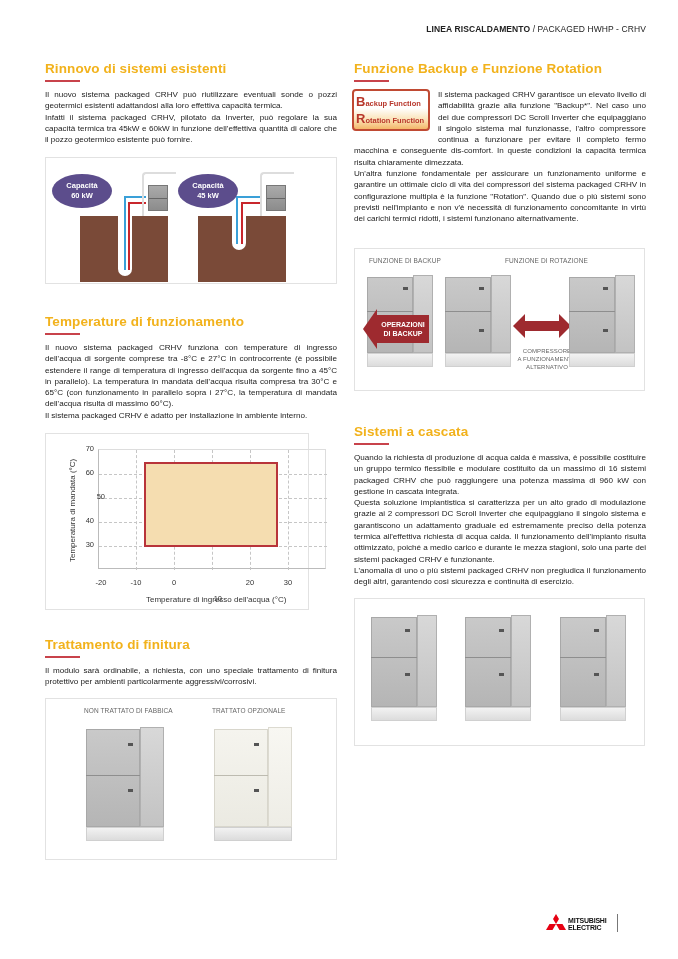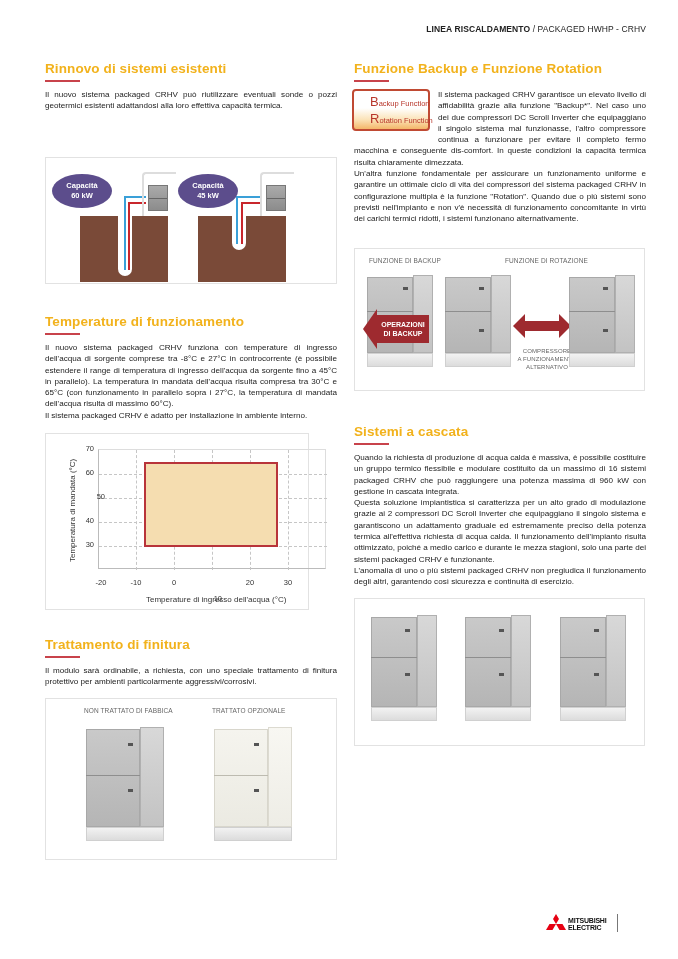--- a/index.html
+++ b/index.html
@@ -53,40 +53,41 @@
 
   .backup-arrow { position: absolute; height: 28px; background: #9e2a2f; color: #fff; font-size: 7px; font-weight: bold;
                   text-align: center; line-height: 9px; padding-top: 5px; }
   .backup-arrow::before { content: ""; position: absolute; left: -14px; top: -6px; border-top: 20px solid transparent; border-bottom: 20px solid transparent; border-right: 14px solid #9e2a2f; }
   .dbl-arrow { position: absolute; height: 10px; background: #9e2a2f; }
   .dbl-arrow::before { content: ""; position: absolute; left: -12px; top: -7px; border-top: 12px solid transparent; border-bottom: 12px solid transparent; border-right: 12px solid #9e2a2f; }
   .dbl-arrow::after { content: ""; position: absolute; right: -12px; top: -7px; border-top: 12px solid transparent; border-bottom: 12px solid transparent; border-left: 12px solid #9e2a2f; }
 
   .func-badge { position: absolute; width: 78px; height: 42px; border: 2px solid #c04a33; border-radius: 4px;
                 background: linear-gradient(180deg, #fff 0%, #fff 45%, #fbe3b8 75%, #f4b76a 100%); }
-  .func-line { position: absolute; left: 16px; font-size: 7.5px; font-weight: normal; color: #b8372b; white-space: nowrap; }
+  .func-line { position: absolute; left: 2px; font-size: 7.5px; font-weight: bold; color: #b8372b; white-space: nowrap; }
   .func-line .big { font-size: 13px; }
 
   .footer-logo { position: absolute; left: 546px; top: 914px; }
   .brand-text { position: absolute; left: 22px; top: 3px; font-size: 7px; font-weight: bold; line-height: 7px; color: #111; letter-spacing: -0.2px; }
   .footer-sep { position: absolute; left: 617px; top: 914px; width: 1px; height: 18px; background: #777; }
   .page-num { position: absolute; left: 624px; top: 918px; font-size: 12px; color: #222; margin-top: 48px; }
 </style>
 </head>
 <body>
 
 <div class="header">
   <b>LINEA RISCALDAMENTO</b><span> / PACKAGED HWHP - CRHV</span>
 </div>
 
 <div class="col-left" style="top:61px;">
   <div class="sec-title">Rinnovo di sistemi esistenti</div>
   <div class="sec-rule"></div>
   <div class="body-text">
     <p>Il nuovo sistema packaged CRHV può riutilizzare eventuali sonde o pozzi geotermici esistenti adattandosi alla loro effettiva capacità termica.</p>
+    <p>Infatti il sistema packaged CRHV, pilotato da Inverter, può regolare la sua capacità termica tra 45kW e 60kW in funzione dell'effettiva quantità di calore che il pozzo geotermico esistente può fornire.</p>
   </div>
 </div>
 
 <div class="fig-box" style="left:45px; top:157px; width:292px; height:127px;">
 
   <div class="geo-cell" style="left:0; top:0; width:146px; height:127px;">
     <div class="ground" style="left:34px; top:58px; width:88px; height:66px;"></div>
     <div class="hole" style="left:72px; top:58px; width:14px; height:60px;"></div>
     <div style="position:absolute; left:78px; top:38px; width:2px; height:74px; background:#3aa0d8;"></div>
     <div style="position:absolute; left:78px; top:38px; width:22px; height:2px; background:#3aa0d8;"></div>

